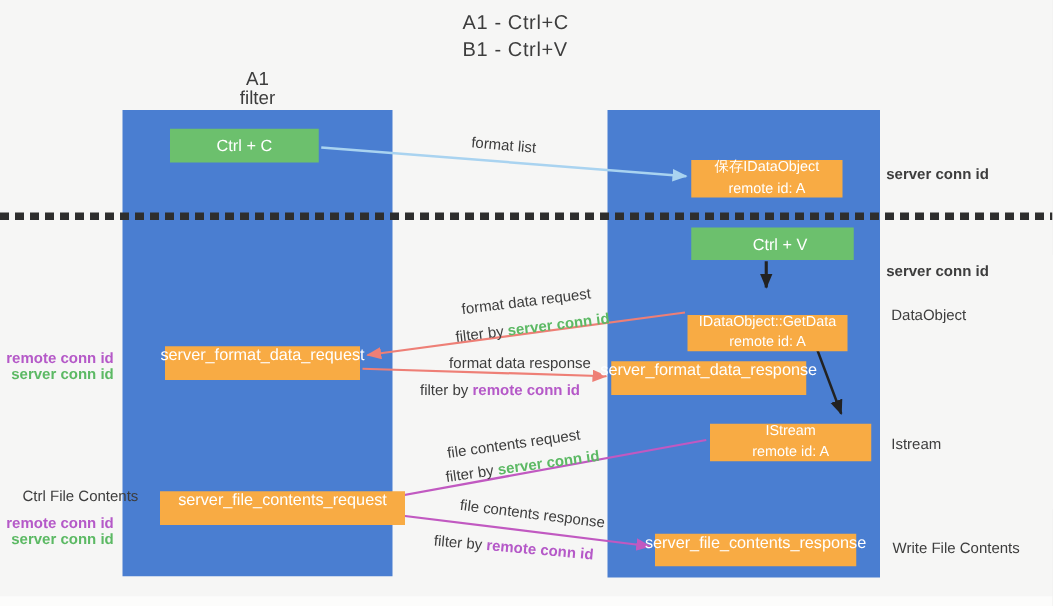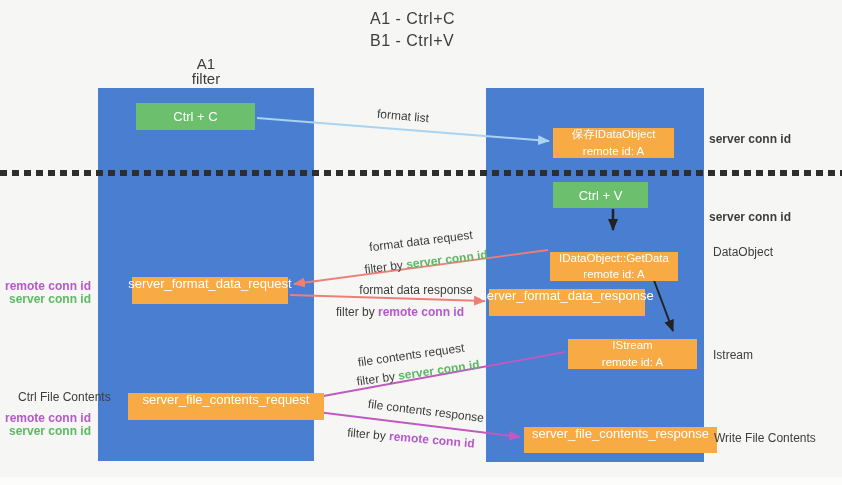--- a/index.html
+++ b/index.html
@@ -78,21 +78,21 @@
 
   <div class="abs node green" style="left:136px;top:103px;width:119px;height:27px;">
     <span>Ctrl + C</span>
   </div>
 
   <div class="abs node orange" style="left:553px;top:128px;width:121px;height:30px;font-size:11.5px;">
     <span>保存IDataObject</span>
     <span>remote id: A</span>
   </div>
 
-  <div class="abs node green" style="left:553px;top:182px;width:95px;height:26px;">
+  <div class="abs node green" style="left:553px;top:182px;width:118px;height:26px;padding-left:12px;">
     <span>Ctrl + V</span>
   </div>
 
   <div class="abs node orange" style="left:550px;top:252px;width:128px;height:29px;font-size:11.5px;">
     <span>IDataObject::GetData</span>
     <span>remote id: A</span>
   </div>
 
   <div class="abs node orange" style="left:132px;top:277px;width:156px;height:27px;">
     <span>server_format_data_request</span>
@@ -104,21 +104,21 @@
 
   <div class="abs node orange" style="left:568px;top:339px;width:129px;height:30px;font-size:11.5px;">
     <span>IStream</span>
     <span>remote id: A</span>
   </div>
 
   <div class="abs node orange" style="left:128px;top:393px;width:196px;height:27px;">
     <span>server_file_contents_request</span>
   </div>
 
-  <div class="abs node orange" style="left:524px;top:427px;width:193px;height:26px;">
+  <div class="abs node orange" style="left:524px;top:427px;width:161px;height:26px;">
     <span>server_file_contents_response</span>
   </div>
 
   <div class="abs mid-label" style="left:403px;top:116px;--rot:5deg;">format list</div>
 
   <div class="abs mid-label" style="left:421px;top:241px;--rot:-7deg;">format data request</div>
   <div class="abs mid-label" style="left:426px;top:262px;--rot:-7deg;">
     <span>filter by </span><span class="kw-green">server conn id</span>
   </div>
 

